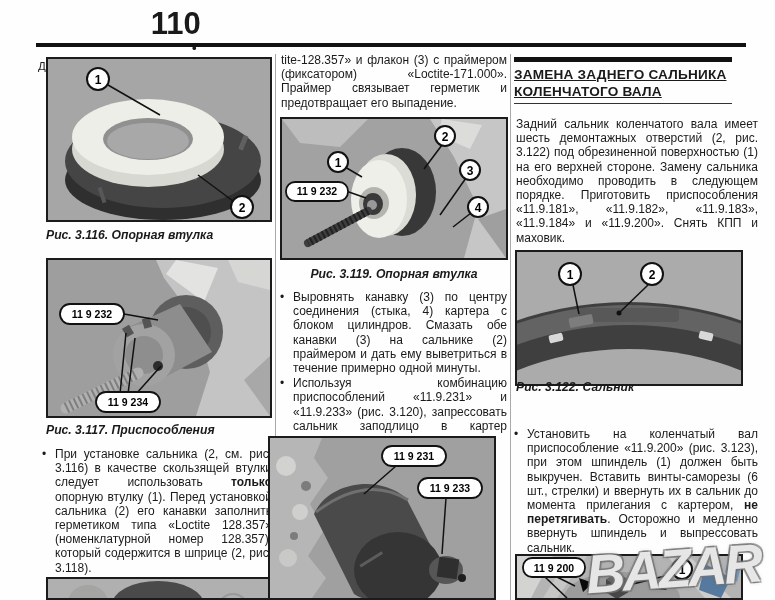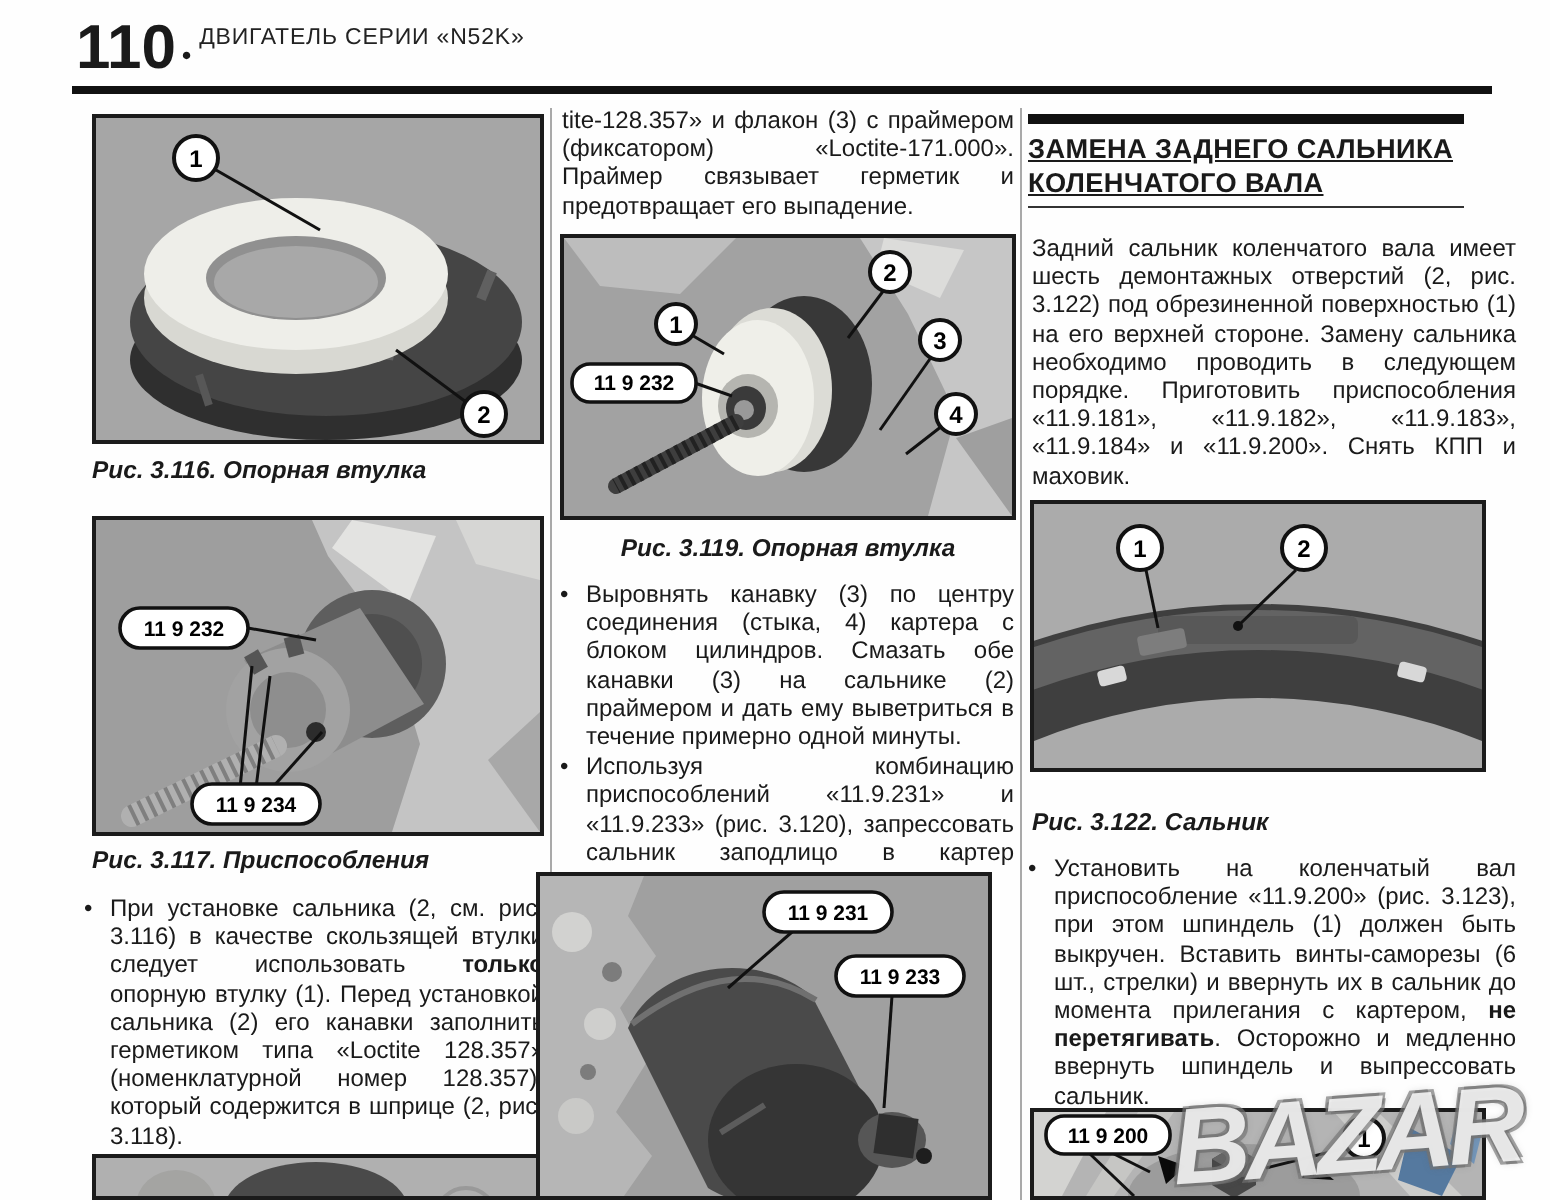--- a/index.html
+++ b/index.html
@@ -2,21 +2,21 @@
 <html><head>
 <meta charset="utf-8">
 <style>
   html,body{margin:0;padding:0;background:#e8e8e8;}
   .page{
     position:relative;width:775px;height:600px;background:#fefefe;
     font-family:"Liberation Sans",sans-serif;color:#1a1a1a;overflow:hidden;margin:0 auto;
   }
   .abs{position:absolute;}
   
-  .hdr{left:38px;top:8px;display:flex;align-items:flex-end;}
+  .hdr{left:38px;top:8px;display:flex;align-items:flex-end;flex-direction:column;}
   .pagenum{font-size:31px;font-weight:800;line-height:32px;letter-spacing:0;}
   .hdr-dot{font-size:13px;font-weight:700;margin:0 4px 5px 3px;}
   .hdr-title{font-size:11.5px;letter-spacing:.4px;margin-bottom:15px;color:#222;}
   .hdr-rule{left:36px;top:43px;width:710px;height:4px;background:#111;}
   .vsep{width:1px;background:#a9a9a9;top:54px;height:546px;}
   
   .body-text{font-size:12px;line-height:14.2px;text-align:justify;}
   .caption{font-size:12.2px;font-weight:bold;font-style:italic;line-height:14px;}
   .bullet-item{display:flex;}
   .bullet-item + .bullet-item{margin-top:1px;}
@@ -266,21 +266,21 @@
         <text class="co-txt" x="53" y="26.5" text-anchor="middle">1</text>
       </g>
       <g>
         <line x1="131" y1="33" x2="103" y2="60" stroke="#111" stroke-width="1.5"></line>
         <circle cx="102" cy="61" r="2.5" fill="#111"></circle>
         <circle cx="135" cy="22" r="11" fill="#fff" stroke="#111" stroke-width="2"></circle>
         <text class="co-txt" x="135" y="26.5" text-anchor="middle">2</text>
       </g>
     </svg>
   </figure>
-  <div class="abs caption" style="left:516px;top:404px;width:226px;">Рис. 3.122. Сальник</div>
+  <div class="abs caption" style="left:516px;top:380px;width:226px;">Рис. 3.122. Сальник</div>
 
   <div class="abs body-text" style="left:514px;top:427px;width:244px;">
     <div class="bullet-item">
       <span class="bmark">•</span>
       <span class="btext"><span>Установить на коленчатый вал приспособление «11.9.200» (рис. 3.123), при этом шпиндель (1) должен быть выкручен. Вставить винты-саморезы (6 шт., стрелки) и ввернуть их в сальник до момента прилегания с картером, </span><b>не перетягивать</b><span>. Осторожно и медленно ввернуть шпиндель и выпрессовать сальник.</span></span>
     </div>
   </div>
 
   <figure class="photo abs" style="left:515px;top:554px;width:228px;height:46px;">
     <svg width="224" height="42" viewBox="0 0 224 42">

